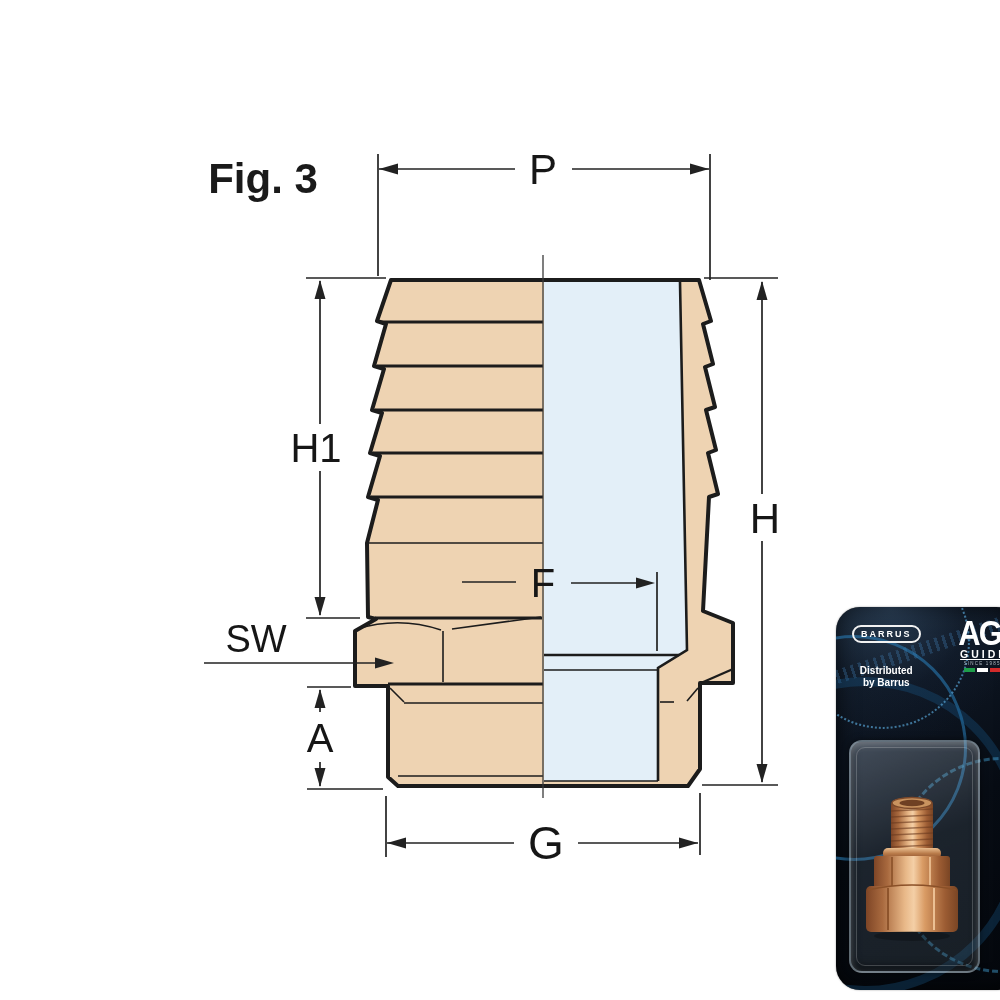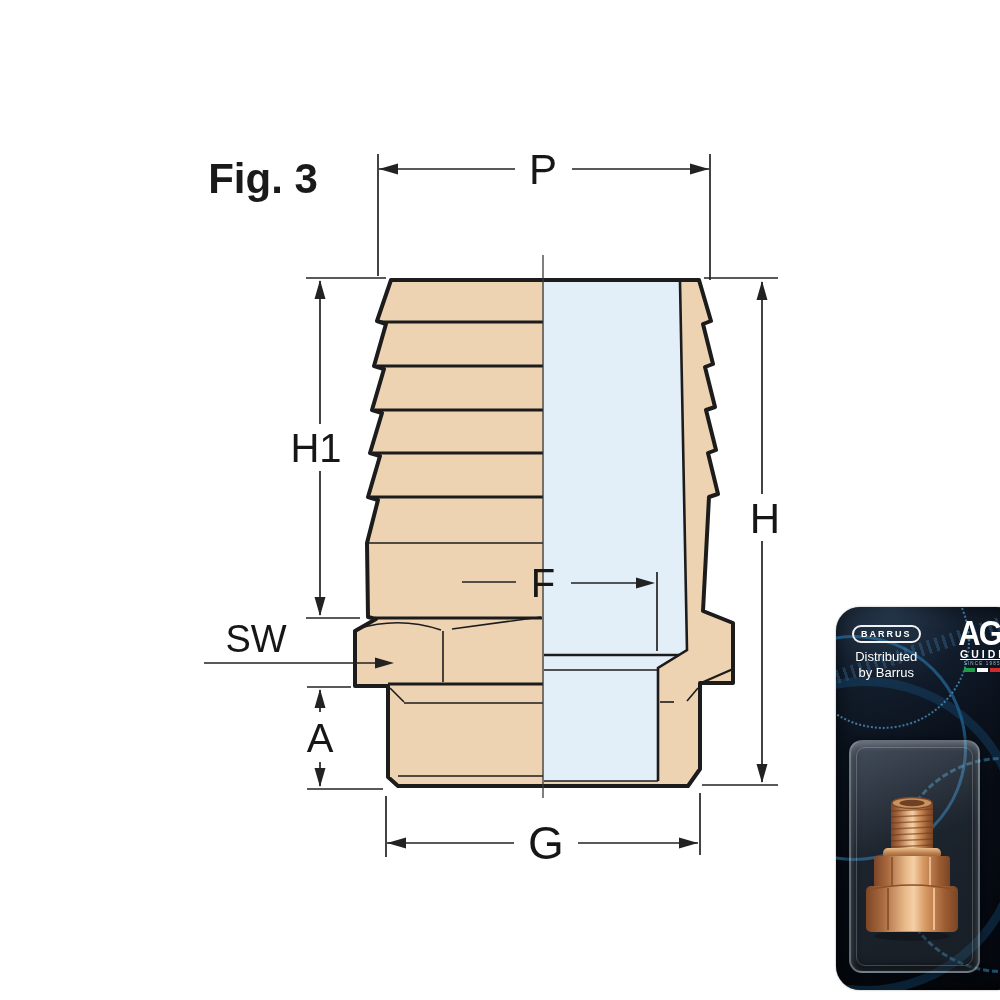--- a/index.html
+++ b/index.html
@@ -23,21 +23,21 @@
   .arc6{width:190px;height:190px;left:30px;bottom:-130px;border:3px solid rgba(60,190,235,.7);
         border-color:transparent rgba(60,190,235,.8) transparent transparent;transform:rotate(40deg);}
   .dotband{position:absolute;left:-20px;top:34px;width:220px;height:14px;transform:rotate(-18deg);
         background:repeating-linear-gradient(90deg,rgba(70,140,200,.55) 0 3px,transparent 3px 8px);opacity:.5;}
 
   .brandrow{position:absolute;left:0;top:12px;width:100%;display:flex;justify-content:space-between;
             align-items:flex-start;padding:0 10px 0 16px;box-sizing:border-box;}
   .barrus-wrap{text-align:center;margin-top:4px;}
   .barrus-box{display:inline-block;border:2px solid #f2f2f2;border-radius:9px;padding:2px 7px;
               color:#fff;font-size:9px;font-weight:bold;letter-spacing:2px;}
-  .distributed{margin-top:6px;color:#fff;font-size:13px;font-weight:normal;line-height:1.2;}
+  .distributed{margin-top:22px;color:#fff;font-size:10px;font-weight:bold;line-height:1.2;}
   .guidi-wrap{text-align:center;margin-right:4px;}
   .ag-logo{color:#fff;font-size:31px;font-weight:800;letter-spacing:-2px;line-height:.9;
            transform:scaleY(1.15);display:inline-block;}
   .ag-reg{color:#fff;font-size:7px;vertical-align:top;font-weight:normal;}
   .guidi-name{color:#fff;font-size:10.5px;font-weight:bold;letter-spacing:3px;margin-top:1px;text-decoration:underline;}
   .since{color:#aab4bd;font-size:4.5px;letter-spacing:1.2px;margin-top:1px;}
   .flag{display:flex;justify-content:center;gap:2px;margin-top:2px;}
   .flag span{width:11px;height:4px;display:inline-block;}
 
   .blister{position:absolute;left:13px;top:133px;width:127px;height:229px;border-radius:13px;

